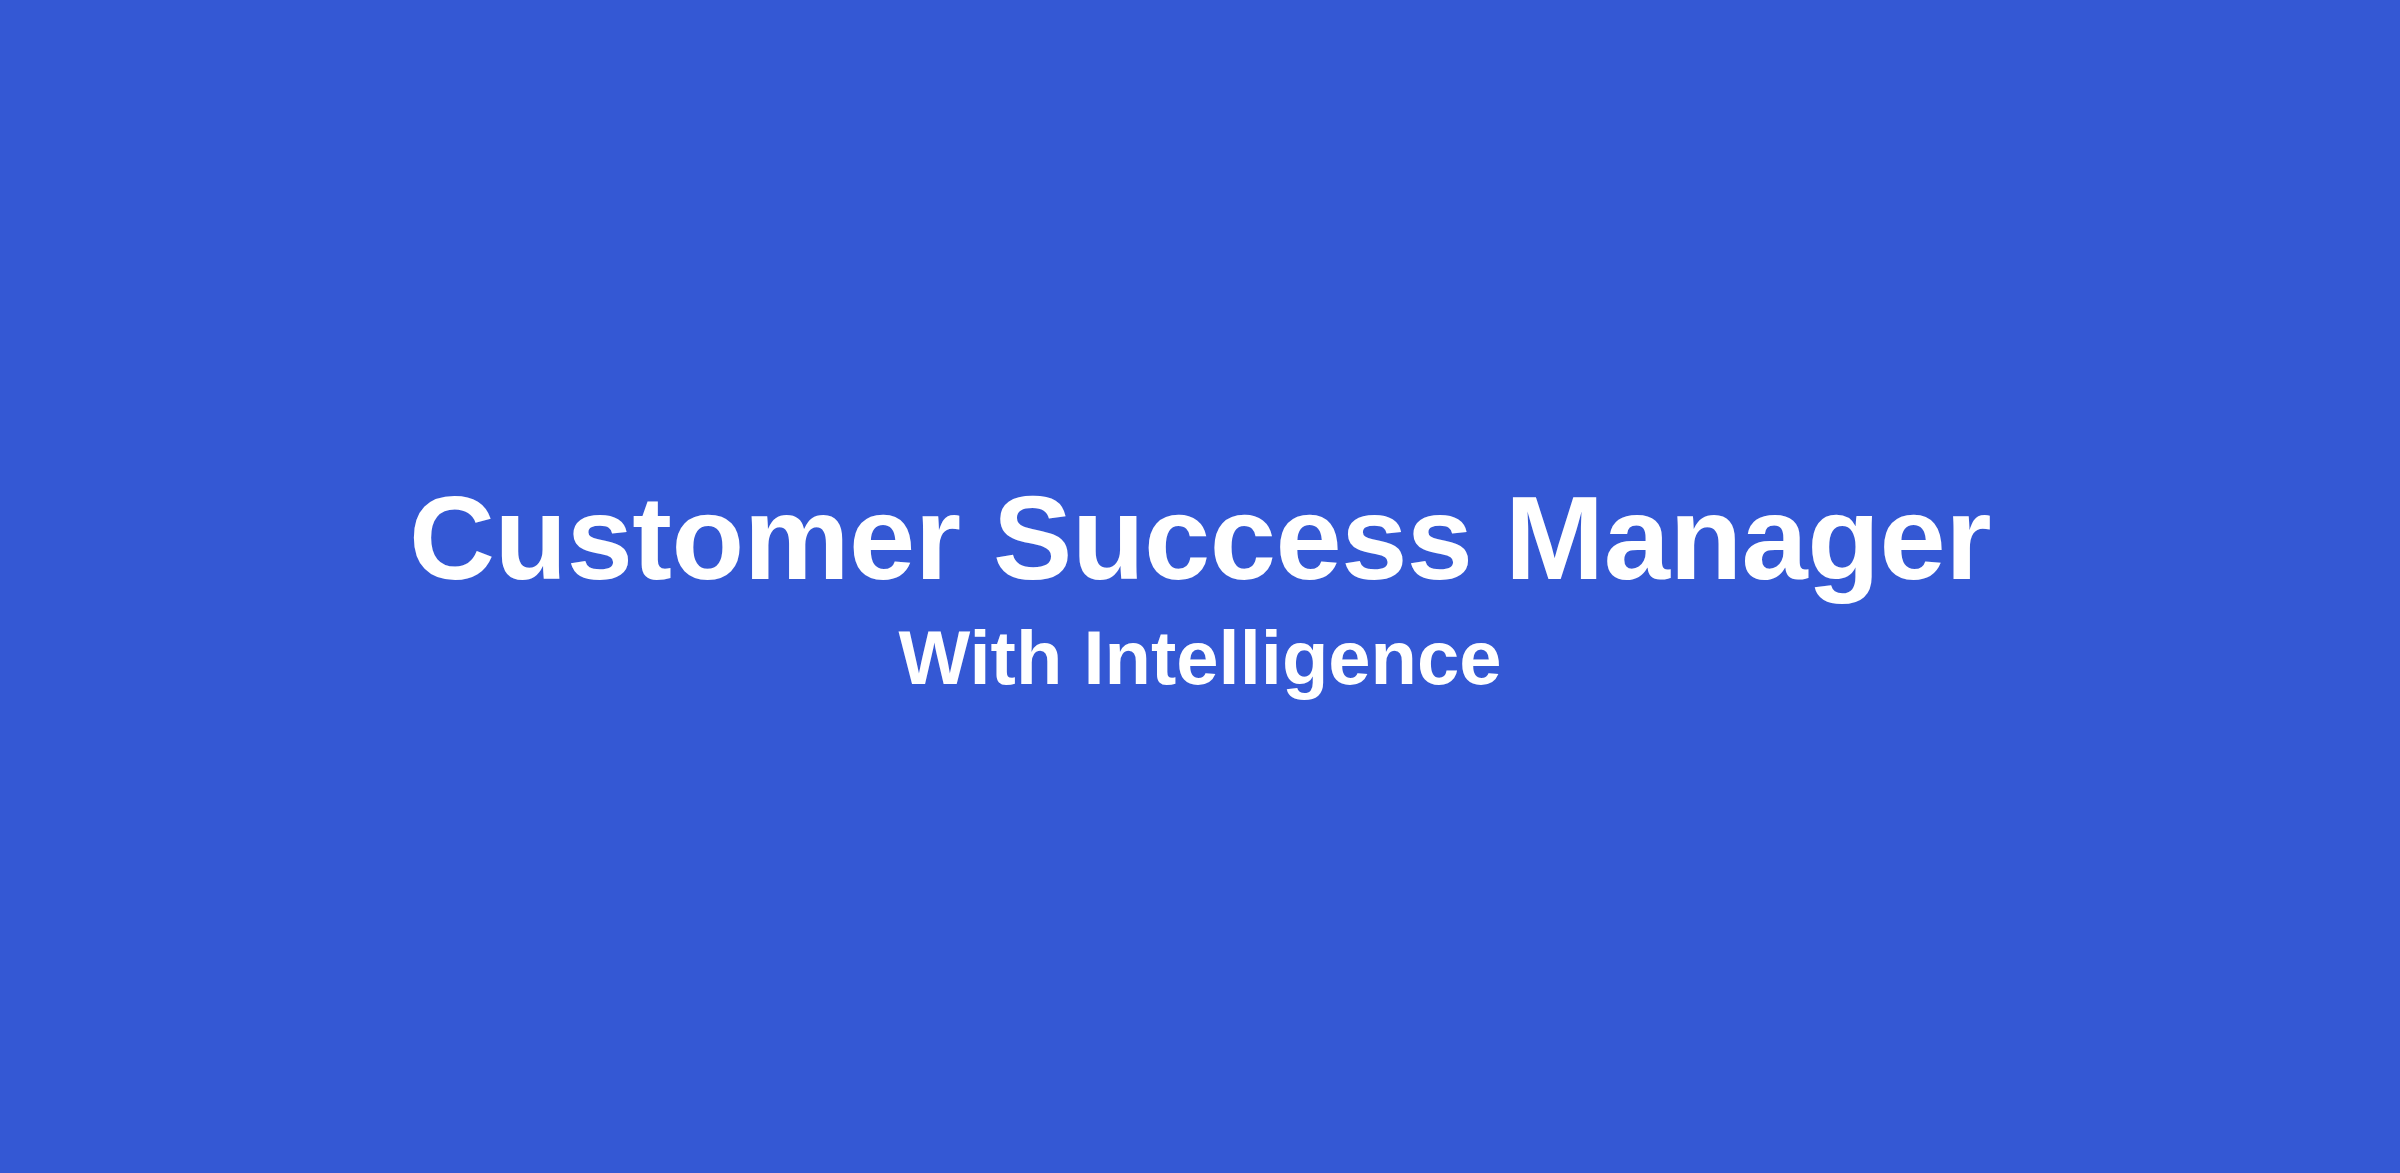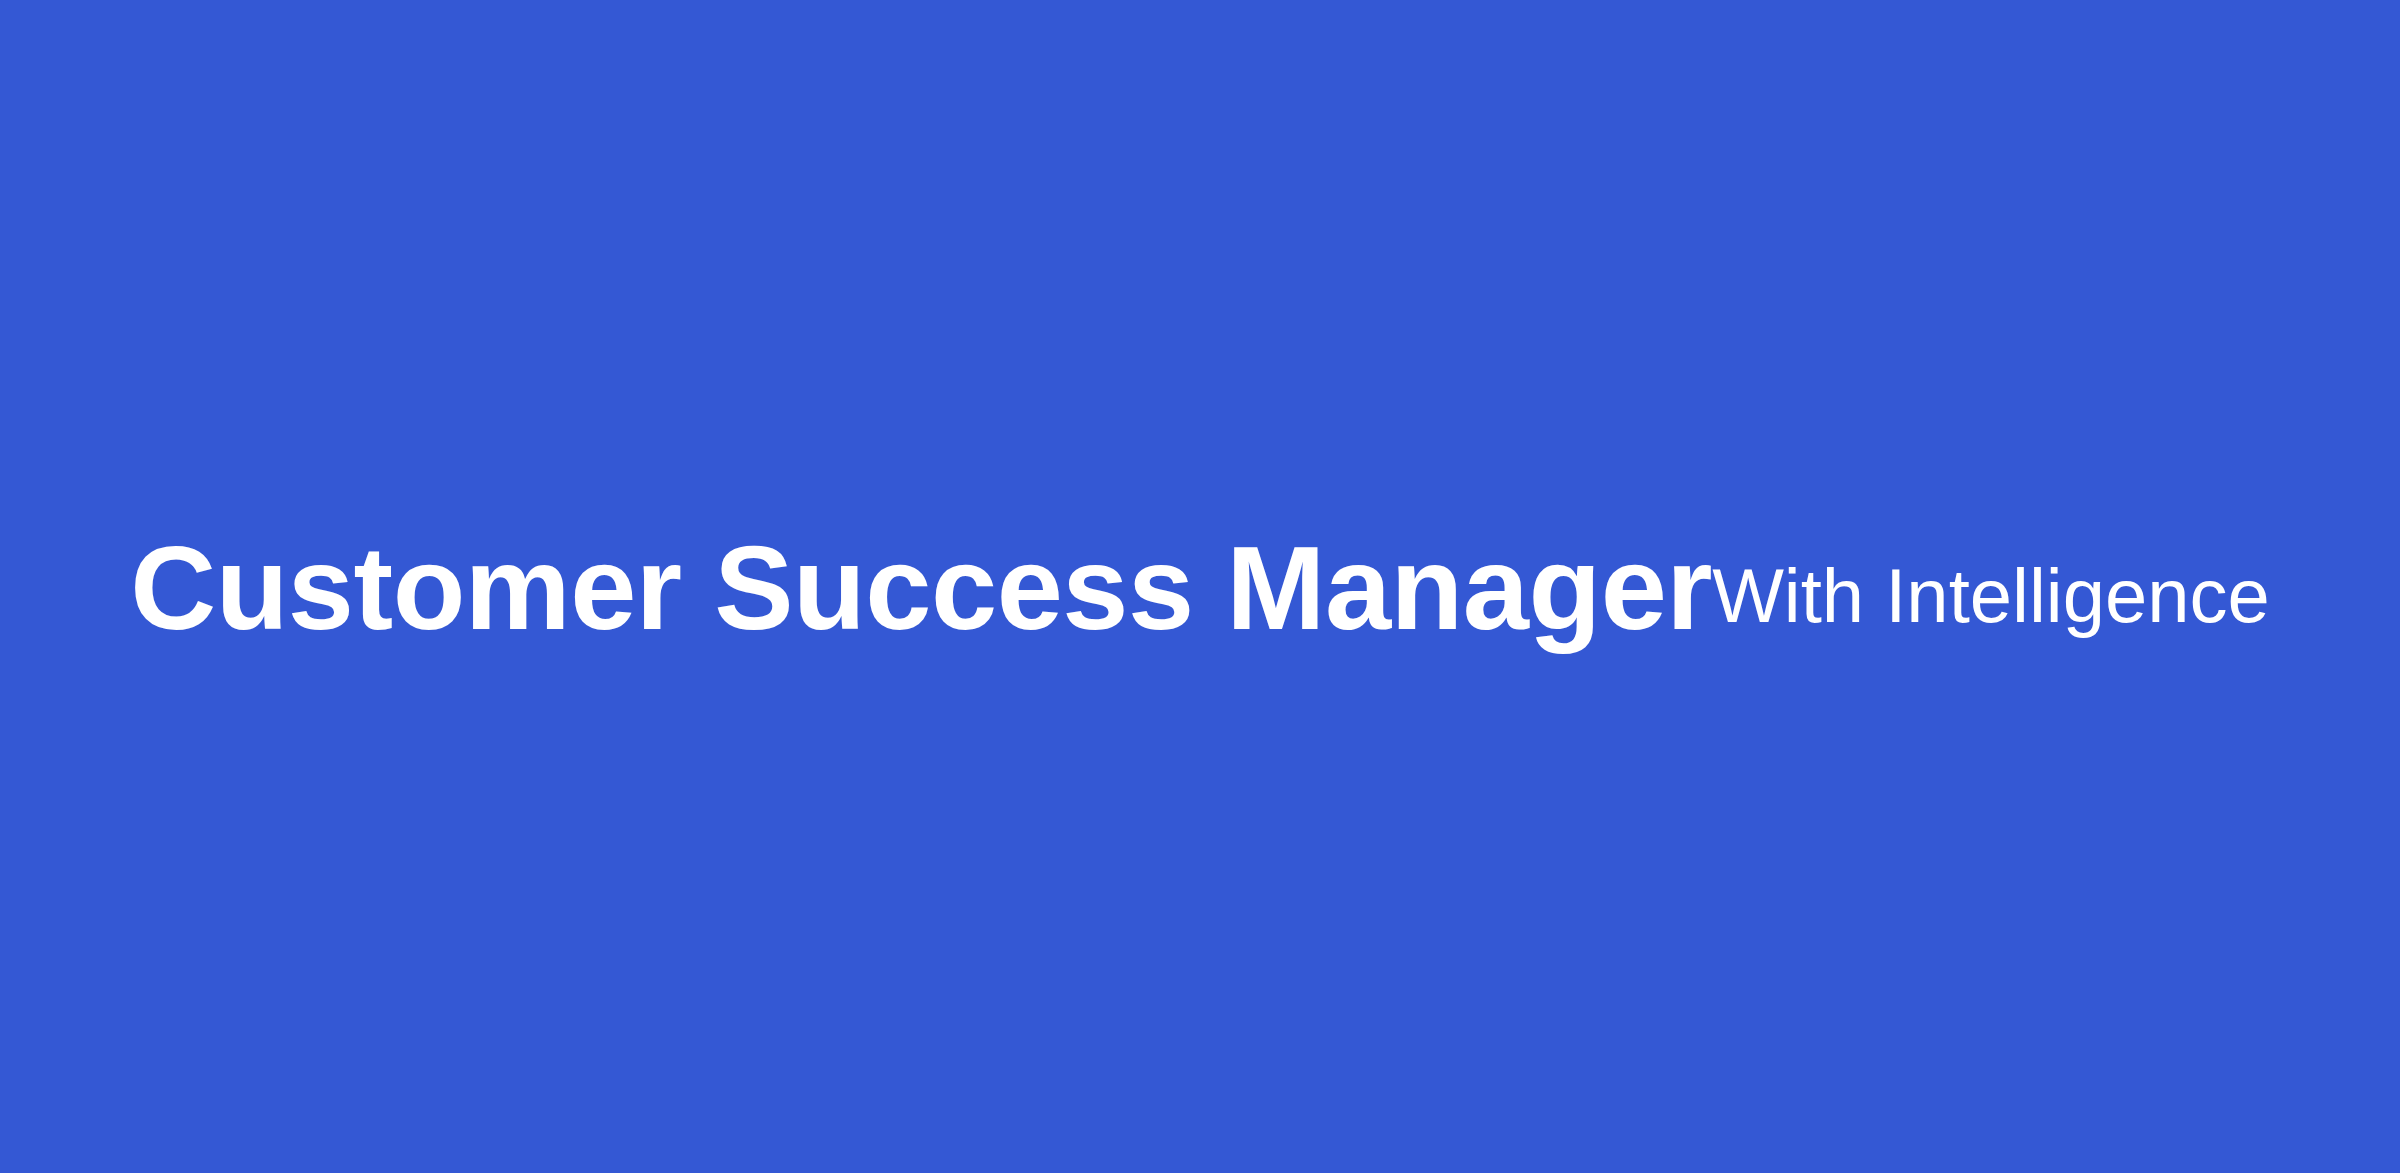--- a/index.html
+++ b/index.html
@@ -30,21 +30,21 @@
   }
 
   
   .hero {
     position: absolute;
     left: 0;
     right: 0;
     top: 588px;
     transform: translateY(-50%);
     display: flex;
-    flex-direction: row;
+    flex-direction: column;
     align-items: center;
     justify-content: center;
     text-align: center;
     padding: 0 80px;
   }
 
   .hero-title {
     display: block;
     color: #ffffff;
     font-family: "Liberation Sans", "DejaVu Sans", sans-serif;
@@ -53,21 +53,21 @@
     line-height: 1.06;
     letter-spacing: -0.5px;
     white-space: nowrap;
   }
 
   .hero-subtitle {
     display: block;
     color: #ffffff;
     font-family: "Liberation Sans", "DejaVu Sans", sans-serif;
     font-size: 76px;
-    font-weight: 400;
+    font-weight: 700;
     line-height: 1.12;
     letter-spacing: 0px;
     white-space: nowrap;
     margin-top: 14px;
   }
 </style>
 </head>
 <body>
 
 <div class="slide">

